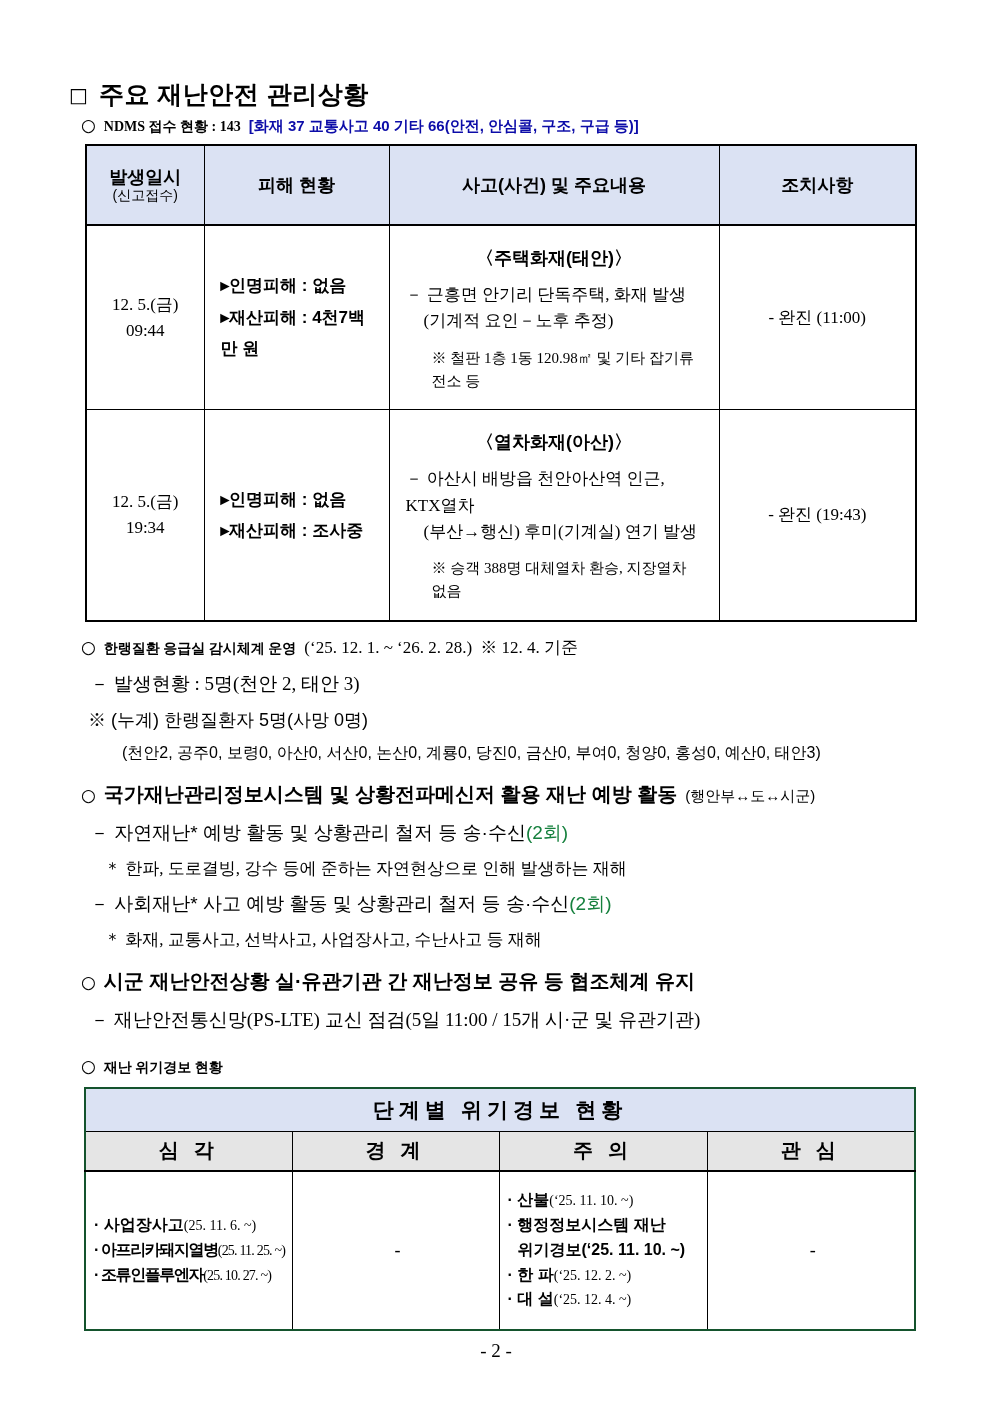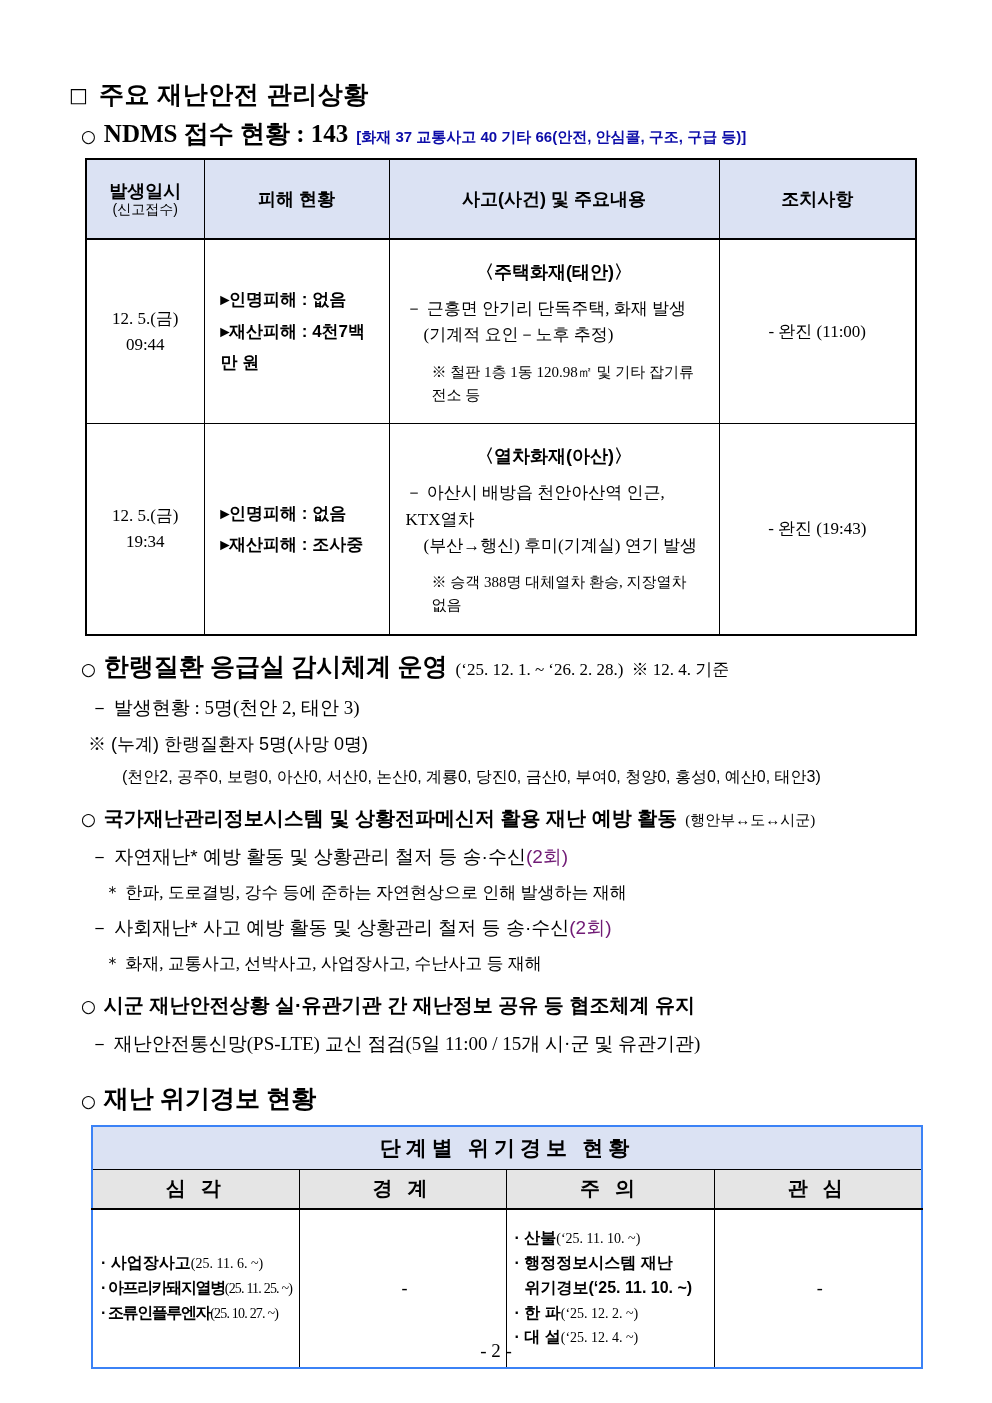--- a/index.html
+++ b/index.html
@@ -52,30 +52,30 @@
     margin: 0 0 4px 21px;
   }
   .circ-bullet {
     font-size: 17px;
     line-height: 1;
     font-family: "DejaVu Sans", sans-serif;
   }
   .h2-text {
     font-family: "Liberation Serif", serif;
     font-weight: bold;
-    font-size: 25px;
+    font-size: 14px;
     white-space: nowrap;
   }
   .h2-text.sans {
     font-family: "Liberation Sans", sans-serif;
     font-size: 20px;
     font-weight: bold;
   }
   .blue {
-    color: #701a75;
+    color: #15803d;
   }
   .small-blue {
     color: #0c0ca8;
     font-family: "Liberation Sans", sans-serif;
     font-weight: bold;
     font-size: 15px;
   }
   .tiny-note {
     font-size: 15px;
     font-weight: normal;
@@ -181,24 +181,24 @@
   td.act {
     text-align: center;
     font-family: "Liberation Serif", serif;
     font-size: 17px;
     white-space: nowrap;
   }
 
   
   table.alert {
     border-collapse: collapse;
-    margin: 10px 0 0 31px;
+    margin: 10px 0 0 24px;
     width: 830px;
     table-layout: fixed;
-    border: 2px solid #3b82f6;
+    border: 2px solid #14532d;
   }
   table.alert td {
     border: 1px solid #000;
     vertical-align: middle;
   }
   td.alert-title {
     background: #dbe2f3;
     text-align: center;
     font-family: "Liberation Serif", serif;
     font-weight: bold;
@@ -347,21 +347,21 @@
   <div class="gap-s"></div>
   <div class="note-line">※ (누계) 한랭질환자 5명(사망 0명)</div>
   <div class="gap-s"></div>
   <div class="sub-note-line">(천안2, 공주0, 보령0, 아산0, 서산0, 논산0, 계룡0, 당진0, 금산0, 부여0, 청양0, 홍성0, 예산0, 태안3)</div>
 
   <div class="gap-m"></div>
 
   <div class="h2-line">
     <span class="circ-bullet">○</span>
     <span class="h2-text sans">국가재난관리정보시스템 및 상황전파메신저 활용 재난 예방 활동</span>
-      <span class="tiny-note" style="font-family:Liberation Serif, serif;">(행안부↔도↔시군)</span>
+      <span class="tiny-note" style="font-family:Liberation Sans, sans-serif;">(행안부↔도↔시군)</span>
   </div>
   <div class="gap-s"></div>
   <div class="dash-line sans"><span>－ 자연재난* 예방 활동 및 상황관리 철저 등 송·수신</span><span class="blue">(2회)</span></div>
   <div class="gap-s"></div>
   <div class="star-line">＊ 한파, 도로결빙, 강수 등에 준하는 자연현상으로 인해 발생하는 재해</div>
   <div class="gap-s"></div>
   <div class="dash-line sans"><span>－ 사회재난* 사고 예방 활동 및 상황관리 철저 등 송·수신</span><span class="blue">(2회)</span></div>
   <div class="gap-s"></div>
   <div class="star-line">＊ 화재, 교통사고, 선박사고, 사업장사고, 수난사고 등 재해</div>
 

